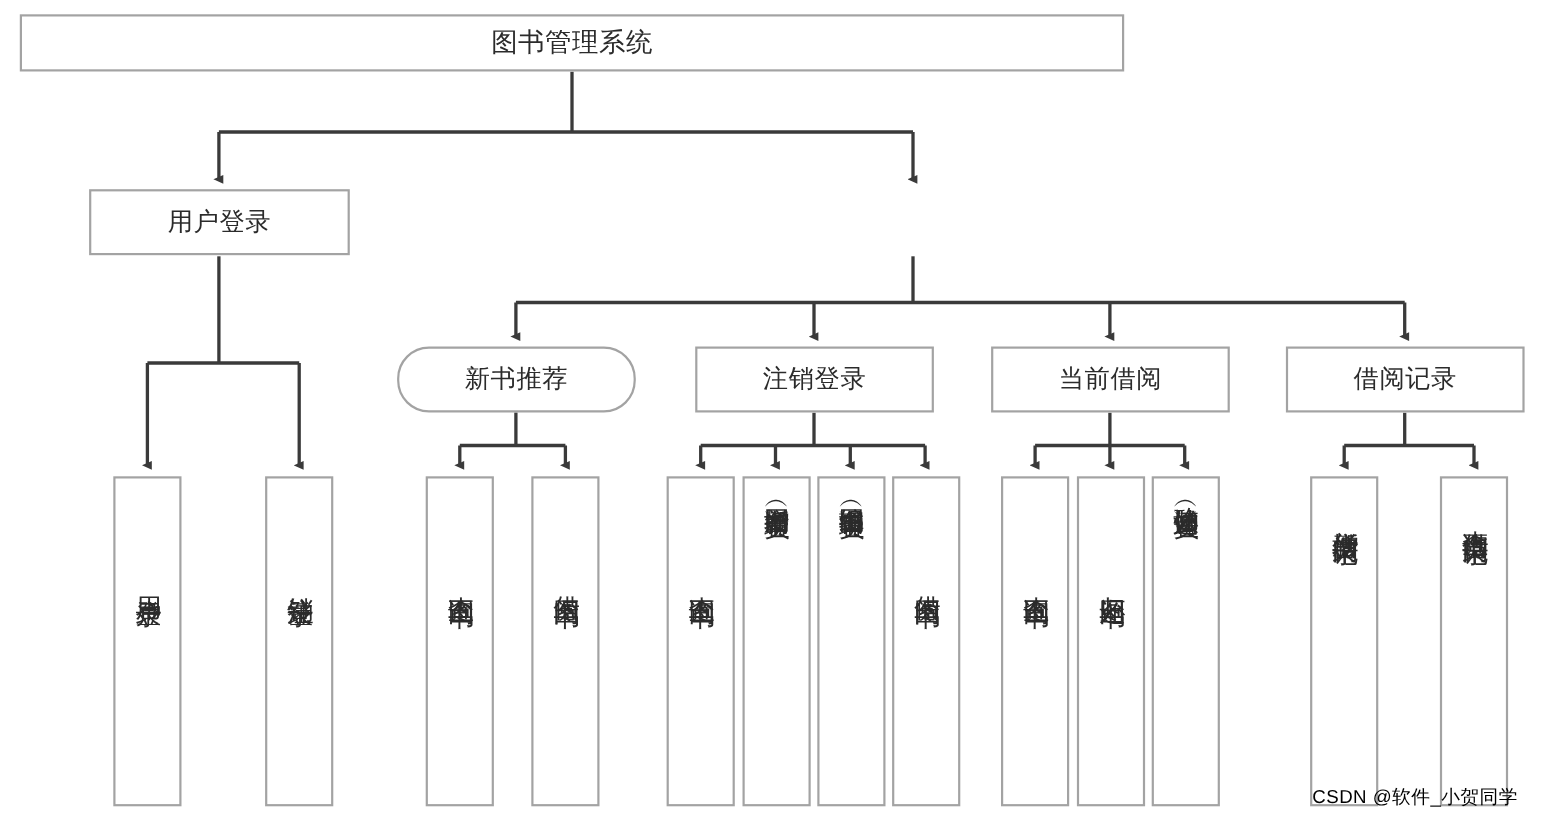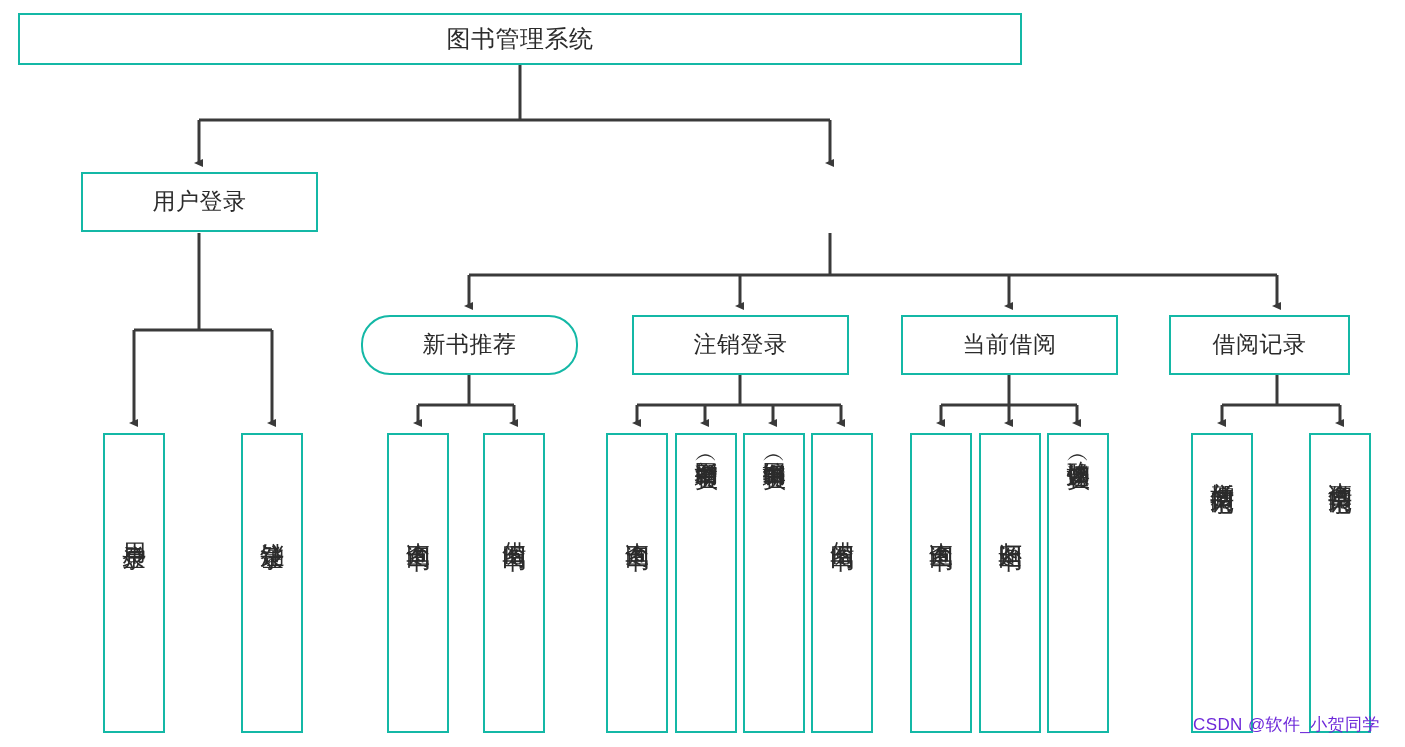--- a/index.html
+++ b/index.html
@@ -23,21 +23,21 @@
     left: 0;
     top: 0;
     width: 1405px;
     height: 747px;
     pointer-events: none;
   }
   .node {
     position: absolute;
     box-sizing: border-box;
     background: #ffffff;
-    border: 2px solid #14b8a6;
+    border: 2px solid #a3a3a3;
     display: flex;
     align-items: center;
     justify-content: center;
     color: #2b2b2b;
     z-index: 2;
   }
   .node-label {
     display: block;
     text-align: center;
     line-height: 1.18;
@@ -71,21 +71,21 @@
     margin-top: 84px;
   }
   .node.v.mid3 .node-label {
     margin-top: 24px;
   }
   .node.v.top .node-label {
     margin-top: 4px;
   }
   .watermark {
     position: absolute;
-    color: #6d28d9;
+    color: #000000;
     font-size: 17px;
     letter-spacing: 0.4px;
     white-space: nowrap;
     z-index: 5;
     font-family: "Liberation Sans", "DejaVu Sans", sans-serif;
   }
 </style>
 </head>
 <body>
 
@@ -157,21 +157,21 @@
   </div>
 
   <div class="node h" style="left:632px; top:315px; width:217px; height:60px;">
     <span class="node-label">注销登录</span>
   </div>
 
   <div class="node h" style="left:901px; top:315px; width:217px; height:60px;">
     <span class="node-label">当前借阅</span>
   </div>
 
-  <div class="node h" style="left:1169px; top:315px; width:181px; height:60px;font-family:Liberation Serif, serif;">
+  <div class="node h" style="left:1169px; top:315px; width:217px; height:60px;font-family:Liberation Serif, serif;">
     <span class="node-label">借阅记录</span>
   </div>
 
   <div class="node v mid" style="left:103px; top:433px; width:62px; height:300px;">
     <span class="node-label">用户登录</span>
   </div>
 
   <div class="node v mid" style="left:241px; top:433px; width:62px; height:300px;">
     <span class="node-label">注销登录</span>
   </div>

